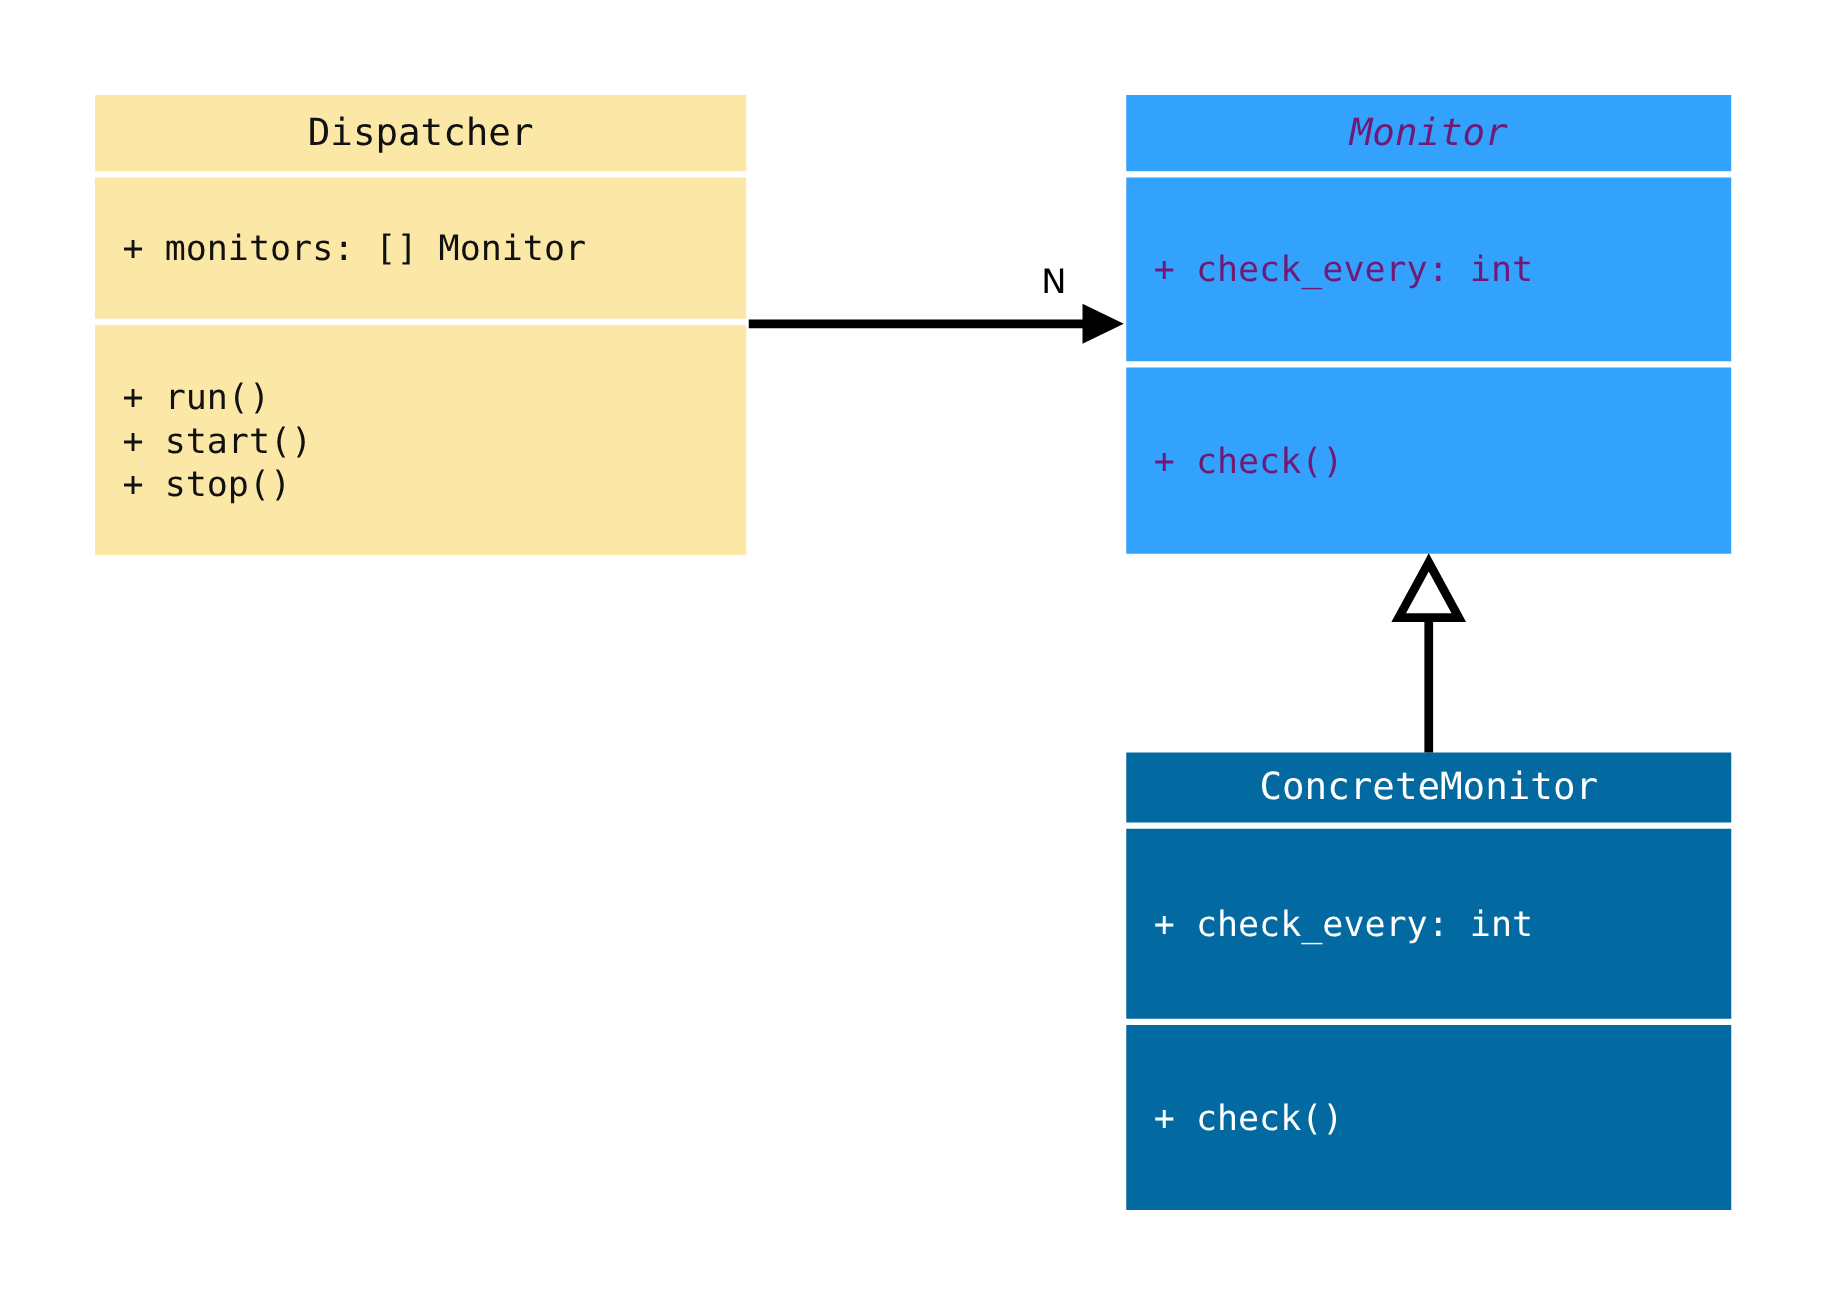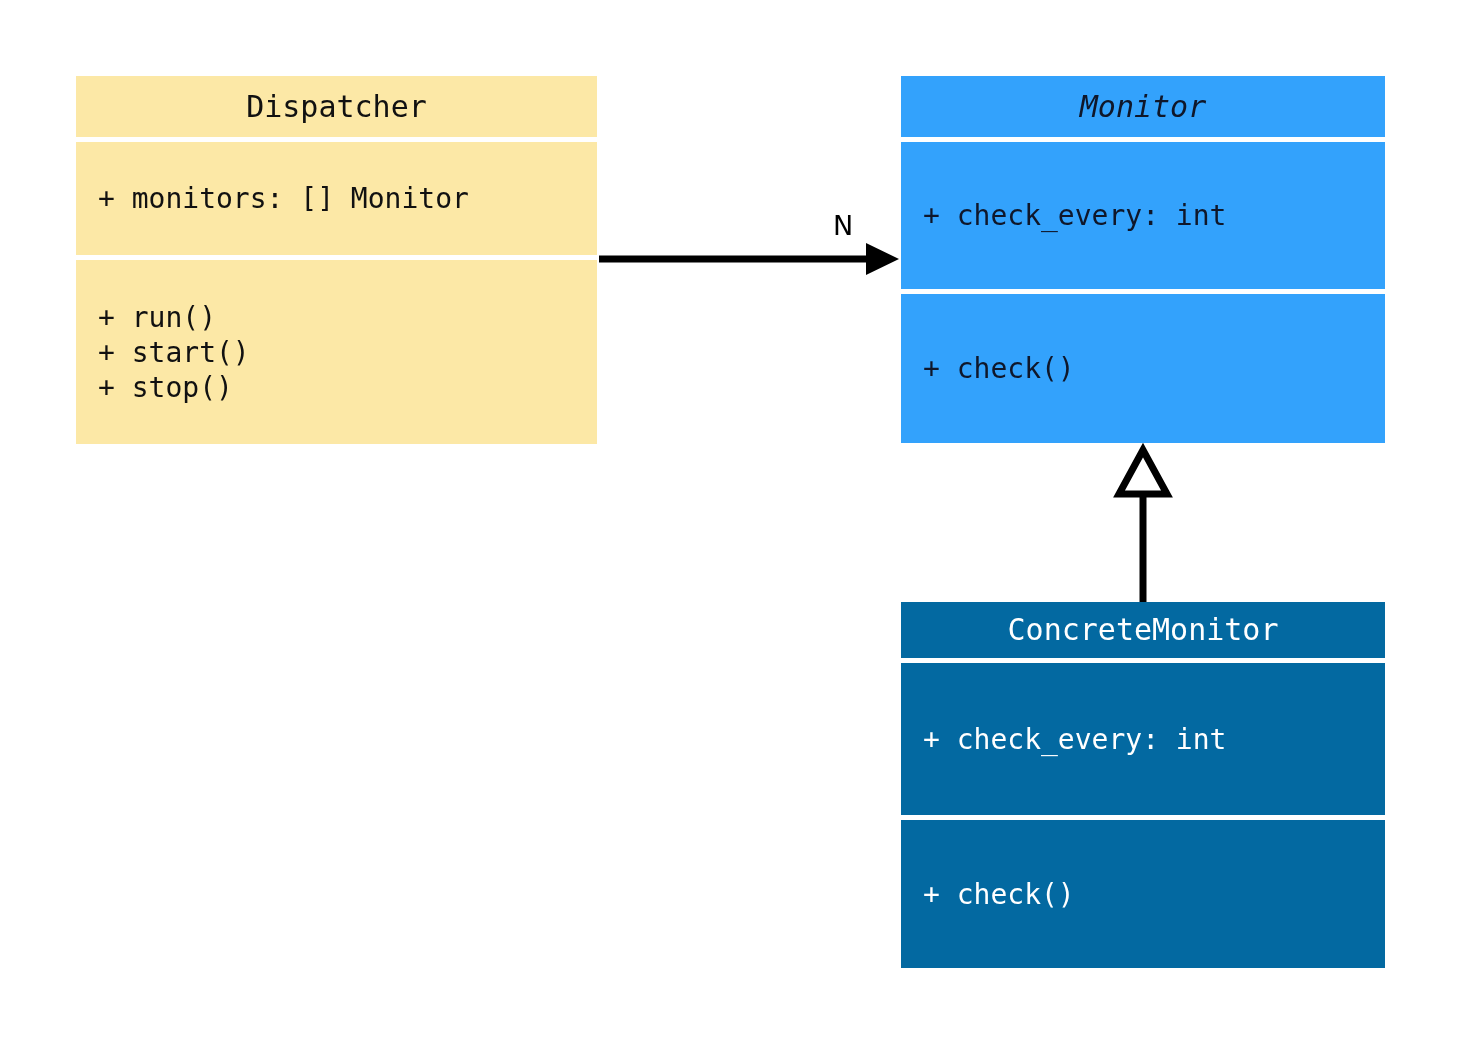--- a/index.html
+++ b/index.html
@@ -46,21 +46,21 @@
   }
 
   
   .c-dispatcher .compartment {
     background: #fce8a6;
     color: #111111;
   }
   
   .c-monitor .compartment {
     background: #33a2fc;
-    color: #0f172a;
+    color: #701a75;
   }
   
   .c-concrete .compartment {
     background: #0369a1;
     color: #ffffff;
   }
 
   
   .connector {
     position: absolute;

